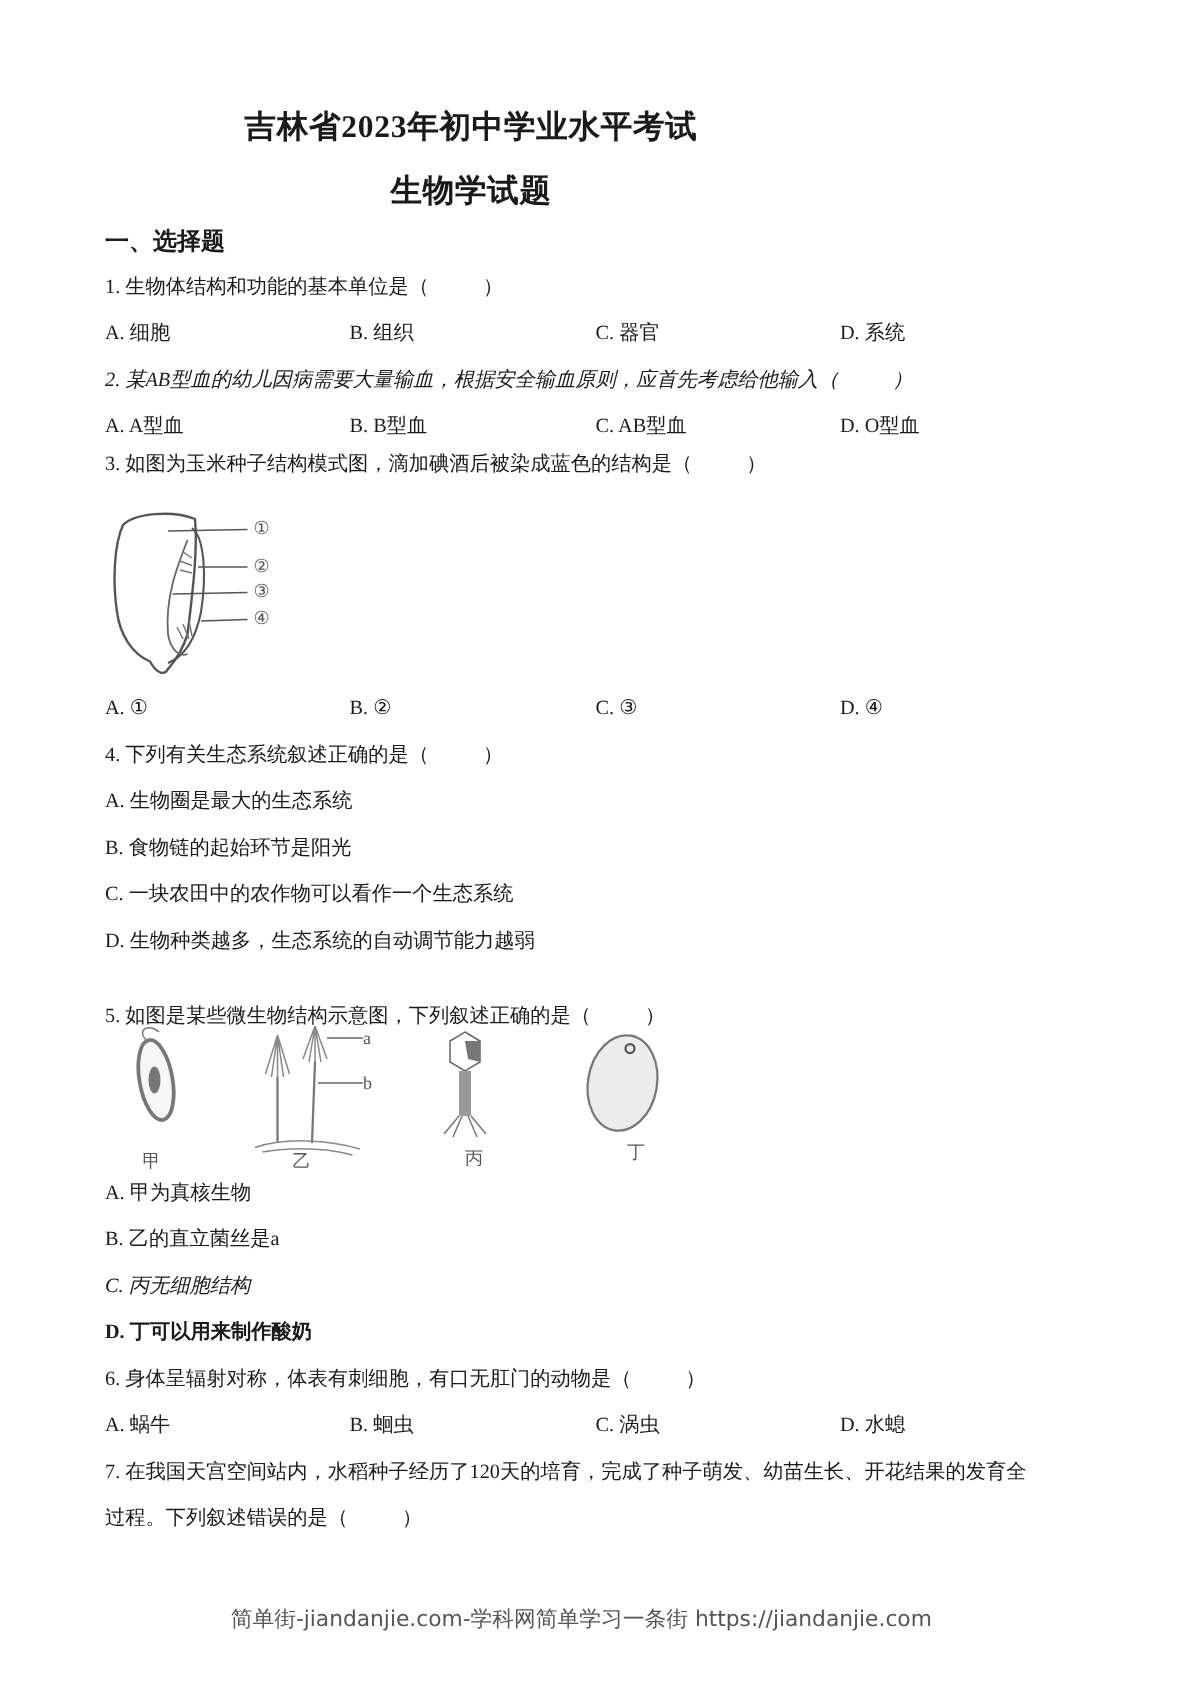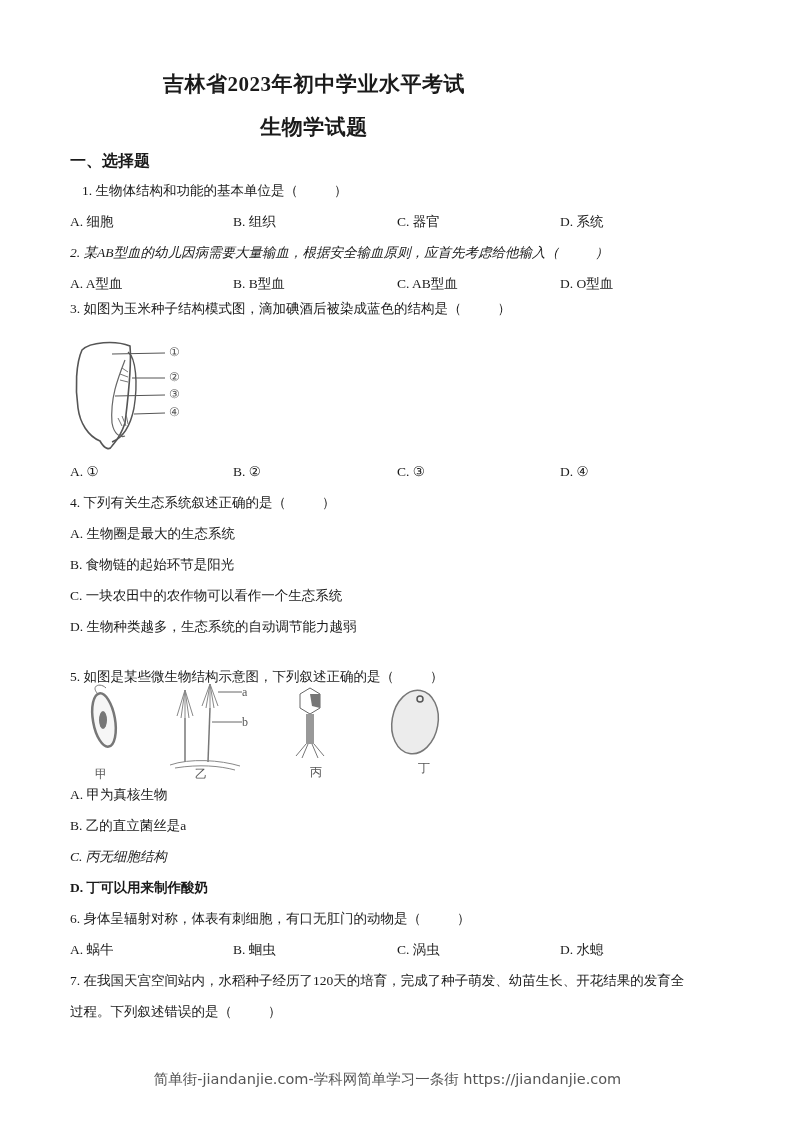--- a/index.html
+++ b/index.html
@@ -18,21 +18,21 @@
   svg { position: absolute; overflow: visible; }
 </style>
 </head>
 <body>
 
 <div class="abs title" style="top:70px;">吉林省2023年初中学业水平考试</div>
 <div class="abs title" style="top:113px;">生物学试题</div>
 
 <div class="abs section" style="top:151px;">一、选择题</div>
 
-<div class="abs line" style="top:182px;margin-left:12px;">
+<div class="abs line" style="top:182px;">
   <span>1. 生物体结构和功能的基本单位是（</span><span class="paren"></span><span>）</span>
 </div>
 <div class="abs" style="top:213px; left:0; width:793px;">
   <span class="opt oa">A. 细胞</span>
   <span class="opt ob">B. 组织</span>
   <span class="opt oc">C. 器官</span>
   <span class="opt od">D. 系统</span>
 </div>
 
 <div class="abs line" style="top:244px;font-style:italic;">

